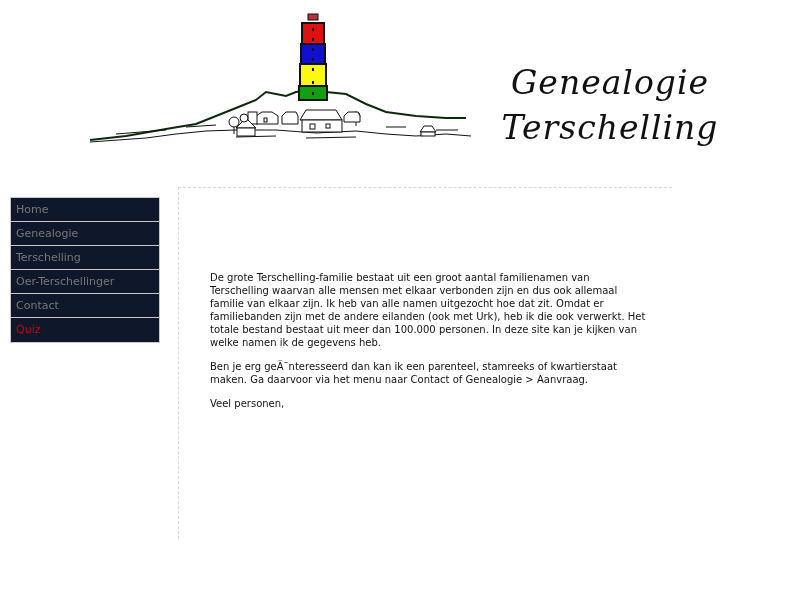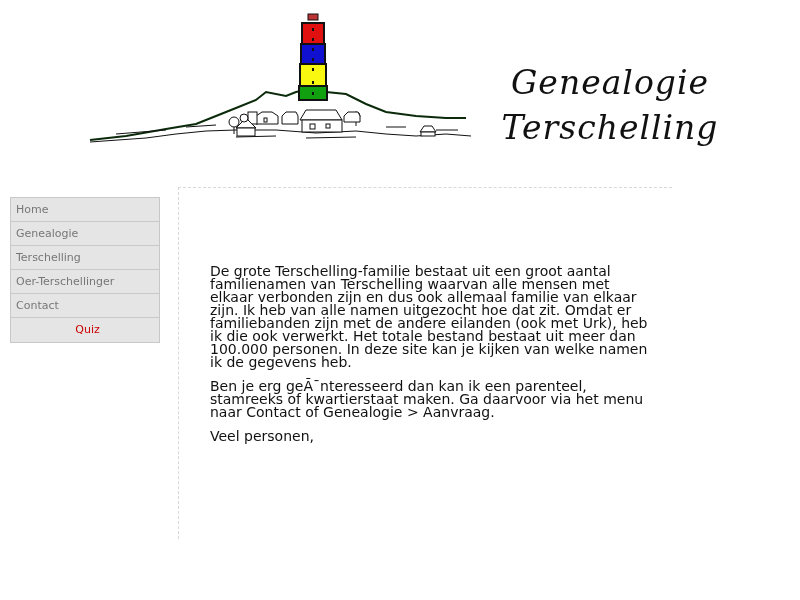--- a/index.html
+++ b/index.html
@@ -7,33 +7,33 @@
     body { position: relative; font-family: "DejaVu Sans", sans-serif; color: #000; }
 
     .header { position: absolute; left: 0; top: 0; width: 800px; height: 170px; }
     .logo-art { position: absolute; left: 86px; top: 12px; width: 390px; height: 135px; }
     .site-title { position: absolute; left: 490px; top: 60px; width: 240px;
       font-family: "DejaVu Serif", serif; font-style: italic; font-size: 33px;
       line-height: 45px; color: #111; letter-spacing: 1px; text-align: center; }
     .site-title span { display: block; }
 
     .nav { position: absolute; left: 10px; top: 197px; width: 150px;
-      border: 1px solid #c8c8c8; background: #e5e5e5; }
+      border: 1px solid #c8c8c8; background: #0f172a; }
     .nav-item { display: block; height: 24px; line-height: 23px; padding-left: 5px;
       font-size: 11px; color: #777; border-bottom: 1px solid #c8c8c8;
       text-decoration: none; cursor: pointer; }
     .nav-item:last-child { border-bottom: none; }
-    .nav-item.active { color: #cc0000; text-align: center; }
+    .nav-item.active { color: #cc0000; }
 
     .content { position: absolute; left: 178px; top: 187px; width: 494px; height: 352px;
       border-top: 1px dashed #d8d8d8; border-left: 1px dashed #d8d8d8; }
     .page-title { position: absolute; left: 38px; top: 22px;
       font-family: "DejaVu Serif", serif; font-style: italic; font-size: 27px; color: #111; }
-    .body-text { position: absolute; left: 31px; top: 77px; width: 440px;
-      font-size: 14px; line-height: 13px; color: #111; }
+    .body-text { position: absolute; left: 31px; top: 83px; width: 440px;
+      font-size: 10px; line-height: 13px; color: #111; }
     .body-text p { margin-bottom: 11px; }
   </style>
 </head>
 <body>
 
 <div class="header">
   <svg class="logo-art" viewBox="0 0 390 135" xmlns="http://www.w3.org/2000/svg">
 
     <path d="M4 128 L40 124 L80 117 L110 112 L130 104 L150 96 L170 88 L180 80 L200 84 L210 80 L220 78 L260 82 L280 92 L300 100 L330 104 L360 106 L380 106" fill="none" stroke="#0a2a0a" stroke-width="2"></path>
     <path d="M4 130 L60 126 L90 122 L120 119 L150 118 L190 118 L230 121 L270 119 L300 122 L330 124 L360 122 L385 124" fill="none" stroke="#111" stroke-width="1"></path>

